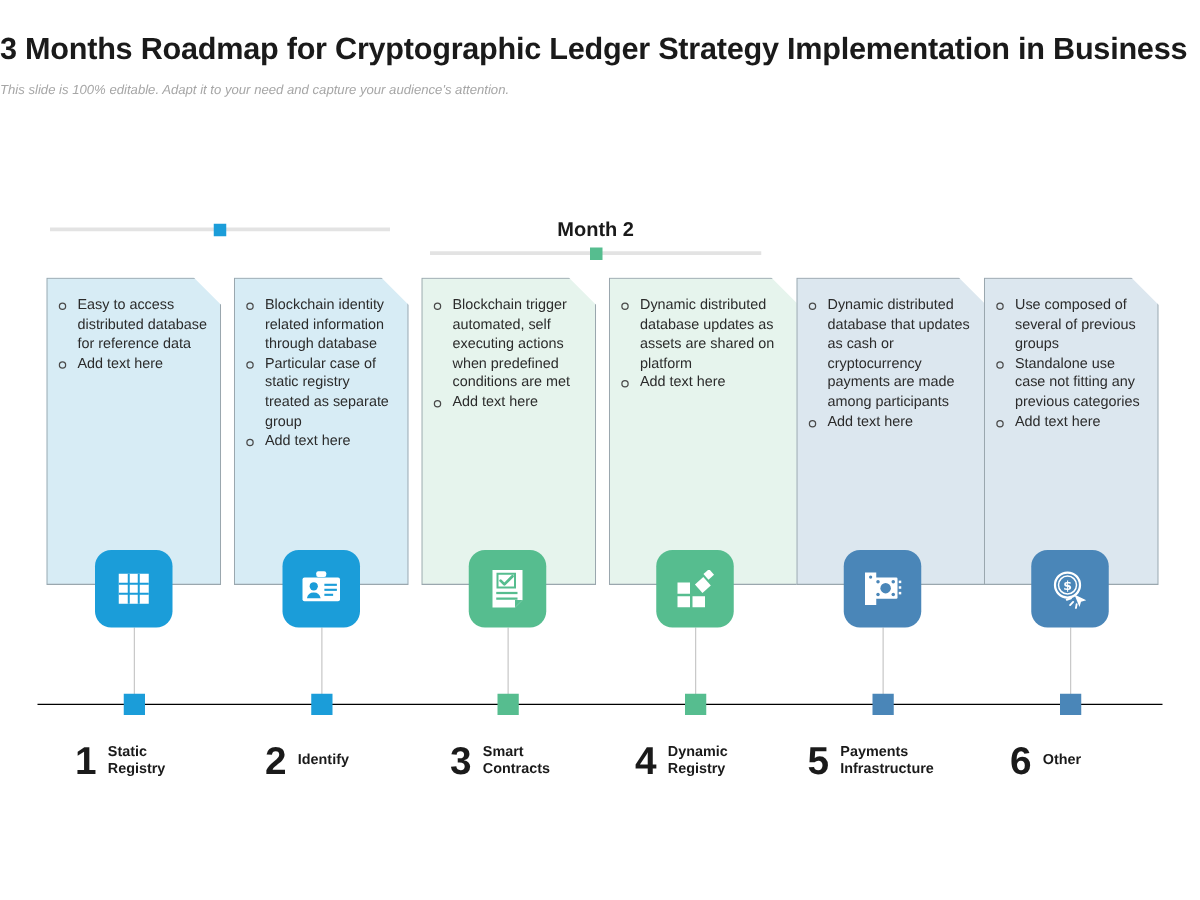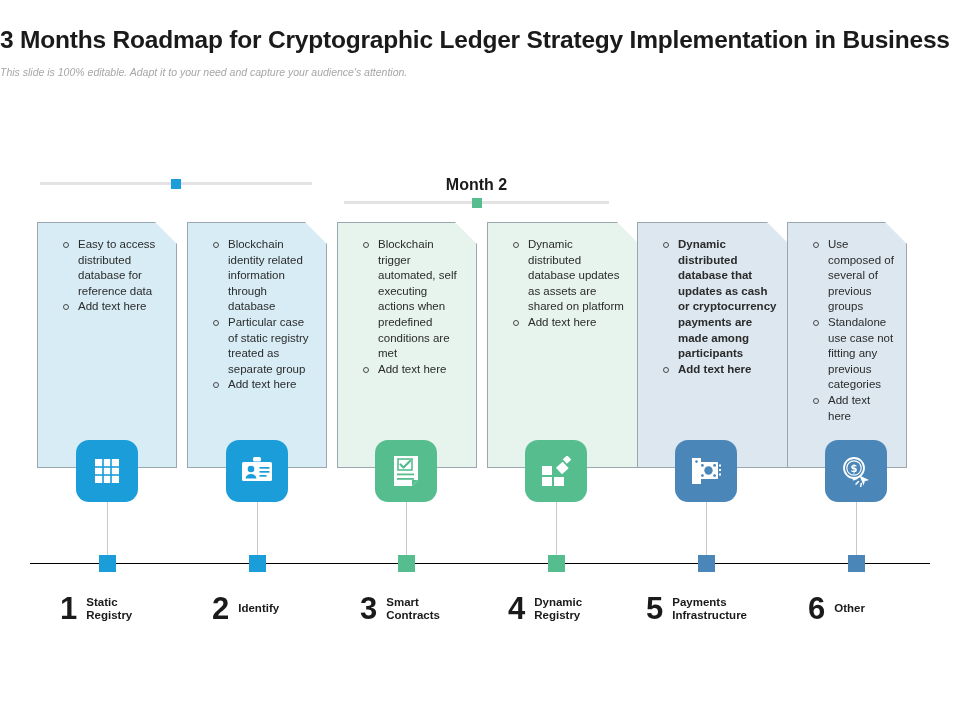--- a/index.html
+++ b/index.html
@@ -72,21 +72,21 @@
 
   
   .card {
     position: absolute;
     box-sizing: border-box;
     border: 1px solid #9aa7ae;
     -webkit-clip-path: polygon(0 0, calc(100% - 22px) 0, 100% 22px, 100% 100%, 0 100%);
     clip-path: polygon(0 0, calc(100% - 22px) 0, 100% 22px, 100% 100%, 0 100%);
   }
   .card-inner {
-    padding: 14px 10px 6px 20px;
+    padding: 14px 10px 6px 4px;
   }
   .bullet-list {
     list-style: none;
     margin: 0;
     padding: 0;
   }
   .bullet-list li {
     position: relative;
     padding-left: 20px;
     font-size: 11.5px;
@@ -211,30 +211,30 @@
 
   <div class="card" style="left:487px; top:222px; width:152px; height:246px; background:#e6f4ed;">
     <div class="card-inner">
       <ul class="bullet-list">
         <li>Dynamic distributed database updates as assets are shared on platform</li>
         <li>Add text here</li>
       </ul>
     </div>
   </div>
 
-  <div class="card" style="left:637px; top:222px; width:152px; height:246px; background:#dce7ef;font-weight:bold;">
+  <div class="card" style="left:637px; top:222px; width:152px; height:246px; background:#dce7ef;">
     <div class="card-inner">
       <ul class="bullet-list">
         <li>Dynamic distributed database that updates as cash or cryptocurrency payments are made among participants</li>
         <li>Add text here</li>
       </ul>
     </div>
   </div>
 
-  <div class="card" style="left:787px; top:222px; width:120px; height:246px; background:#dce7ef;">
+  <div class="card" style="left:787px; top:222px; width:140px; height:246px; background:#dce7ef;">
     <div class="card-inner">
       <ul class="bullet-list">
         <li>Use composed of several of previous groups</li>
         <li>Standalone use case not fitting any previous categories</li>
         <li>Add text here</li>
       </ul>
     </div>
   </div>
 
   <div class="connector" style="left:107px; top:502px; height:55px;"></div>

